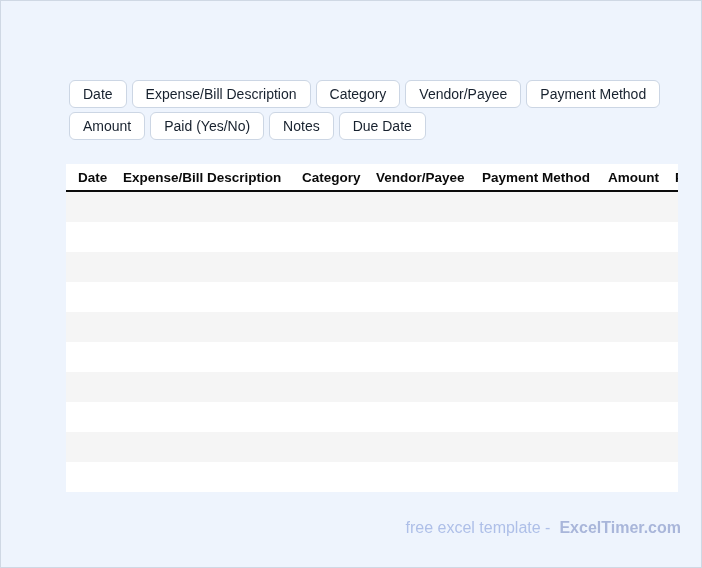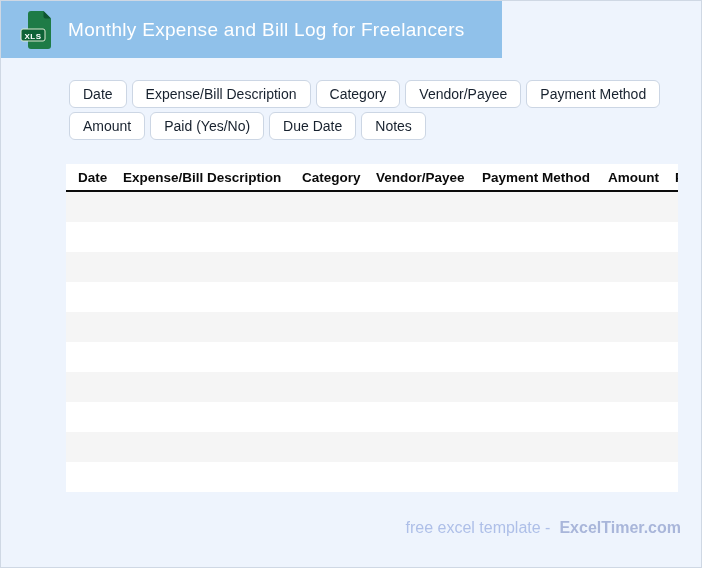--- a/index.html
+++ b/index.html
@@ -61,45 +61,34 @@
     position:absolute;top:517px;right:20px;font-size:16px;line-height:20px;
     color:var(--footer-light,#aebfe8);white-space:nowrap;
   }
   .brand{font-weight:bold;color:var(--footer-brand,#a9b6da);margin-left:9px;cursor:pointer;}
 </style>
 </head>
 <body>
 
 <div class="page">
 
-  <header class="titlebar">
-    <span class="xls-icon">
-      <svg viewBox="0 0 34 40" width="34" height="40" aria-hidden="true">
-        <path d="M11 1 h12.5 l7.5 7.5 V36 a3 3 0 0 1 -3 3 H11 a3 3 0 0 1 -3 -3 V4 a3 3 0 0 1 3 -3 z" fill="#1e7b46"></path>
-        <path d="M23.5 1 l7.5 7.5 h-5.5 a2 2 0 0 1 -2 -2 z" fill="#0e5531"></path>
-        <rect x="1" y="19" width="24" height="12" rx="2" fill="#0e6136" stroke="#dcead2" stroke-width="1"></rect>
-        <text x="13" y="28.5" text-anchor="middle" font-size="8" font-weight="bold" fill="#ffffff" letter-spacing="0.5" font-family="Liberation Sans, sans-serif">XLS</text>
-      </svg>
-    </span>
-    <h1 class="title">Monthly Expense and Bill Log for Freelancers</h1>
-  </header>
 
   <div class="chips">
     <div class="chip-row">
         <span class="chip">Date</span>
         <span class="chip">Expense/Bill Description</span>
         <span class="chip">Category</span>
         <span class="chip">Vendor/Payee</span>
         <span class="chip">Payment Method</span>
       </div>
     <div class="chip-row">
         <span class="chip">Amount</span>
         <span class="chip">Paid (Yes/No)</span>
+        <span class="chip">Notes</span>
         <span class="chip">Due Date</span>
-        <span class="chip">Notes</span>
       </div>
   </div>
 
   <div class="table">
     <div class="thead">
         <span class="th">Date</span>
         <span class="th">Expense/Bill Description</span>
         <span class="th">Category</span>
         <span class="th">Vendor/Payee</span>
         <span class="th">Payment Method</span>

